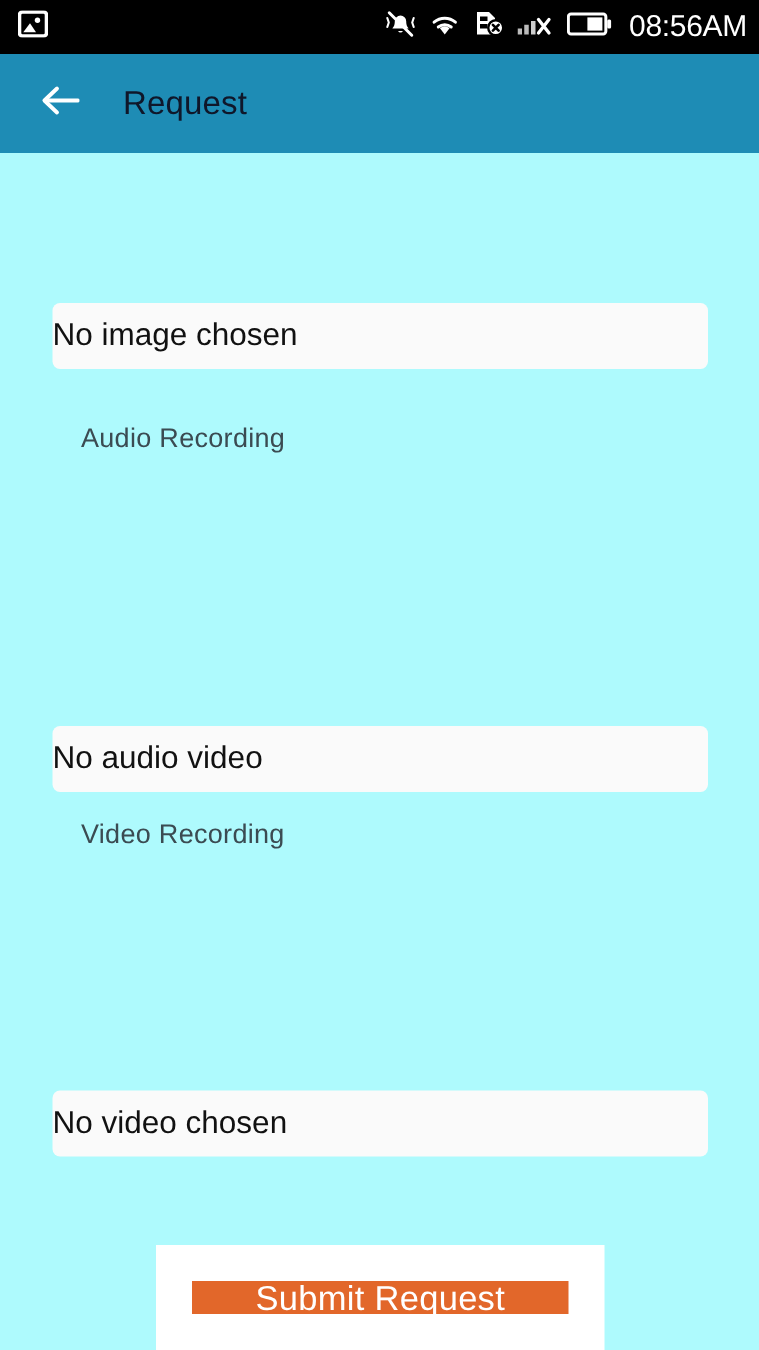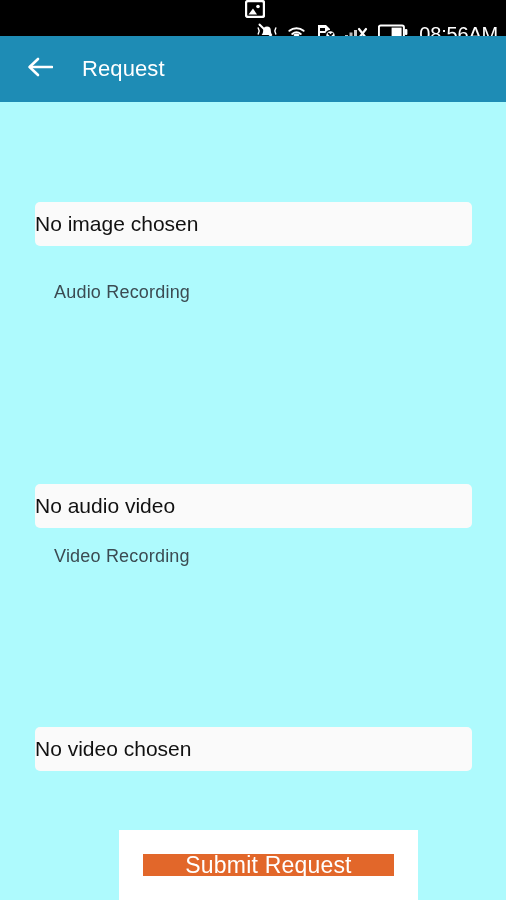--- a/index.html
+++ b/index.html
@@ -15,21 +15,20 @@
     background:#AEFAFD;
   }
 
   
   #statusbar {
     position:absolute; left:0; top:0;
     width:506px; height:36px;
     background:#000000;
     display:flex; align-items:center;
     padding:0 8px 0 12px;
-    flex-direction:column;
   }
   #statusbar .left { display:flex; align-items:center; gap:8px; }
   #statusbar .right {
     margin-left:auto;
     display:flex; align-items:center; gap:9px;
   }
   .sicon { display:block; }
   #clock {
     color:#ffffff;
     font-size:20px;
@@ -46,21 +45,21 @@
     background:#1E8CB5;
     display:flex; align-items:center;
   }
   #back-btn {
     width:28px; height:28px;
     margin-left:26px;
     display:flex; align-items:center; justify-content:center;
     cursor:pointer;
   }
   #appbar-title {
-    color:#ffffff;
+    color:#0f172a;
     font-size:22px;
     margin-left:28px;
     font-weight:400;
     letter-spacing:0.1px;
   }
 
   
   #content {
     position:absolute; left:0; top:102px;
     width:506px; height:798px;
@@ -90,21 +89,21 @@
 
   #field-image   { top:100px; }
   #label-audio   { top:180px; }
   #field-audio   { top:382px; }
   #label-video   { top:444px; }
   #field-video   { top:625px; }
 
   
   #submit-wrap {
     position:absolute;
-    left:119px; top:830px;
+    left:104px; top:830px;
     width:299px; height:70px;
     background:#FFFFFF;
     padding:24px;
   }
   #submit-btn {
     width:100%; height:100%;
     background:#E2672A;
     border:none;
     color:#FFFFFF;
     font-size:23px;

